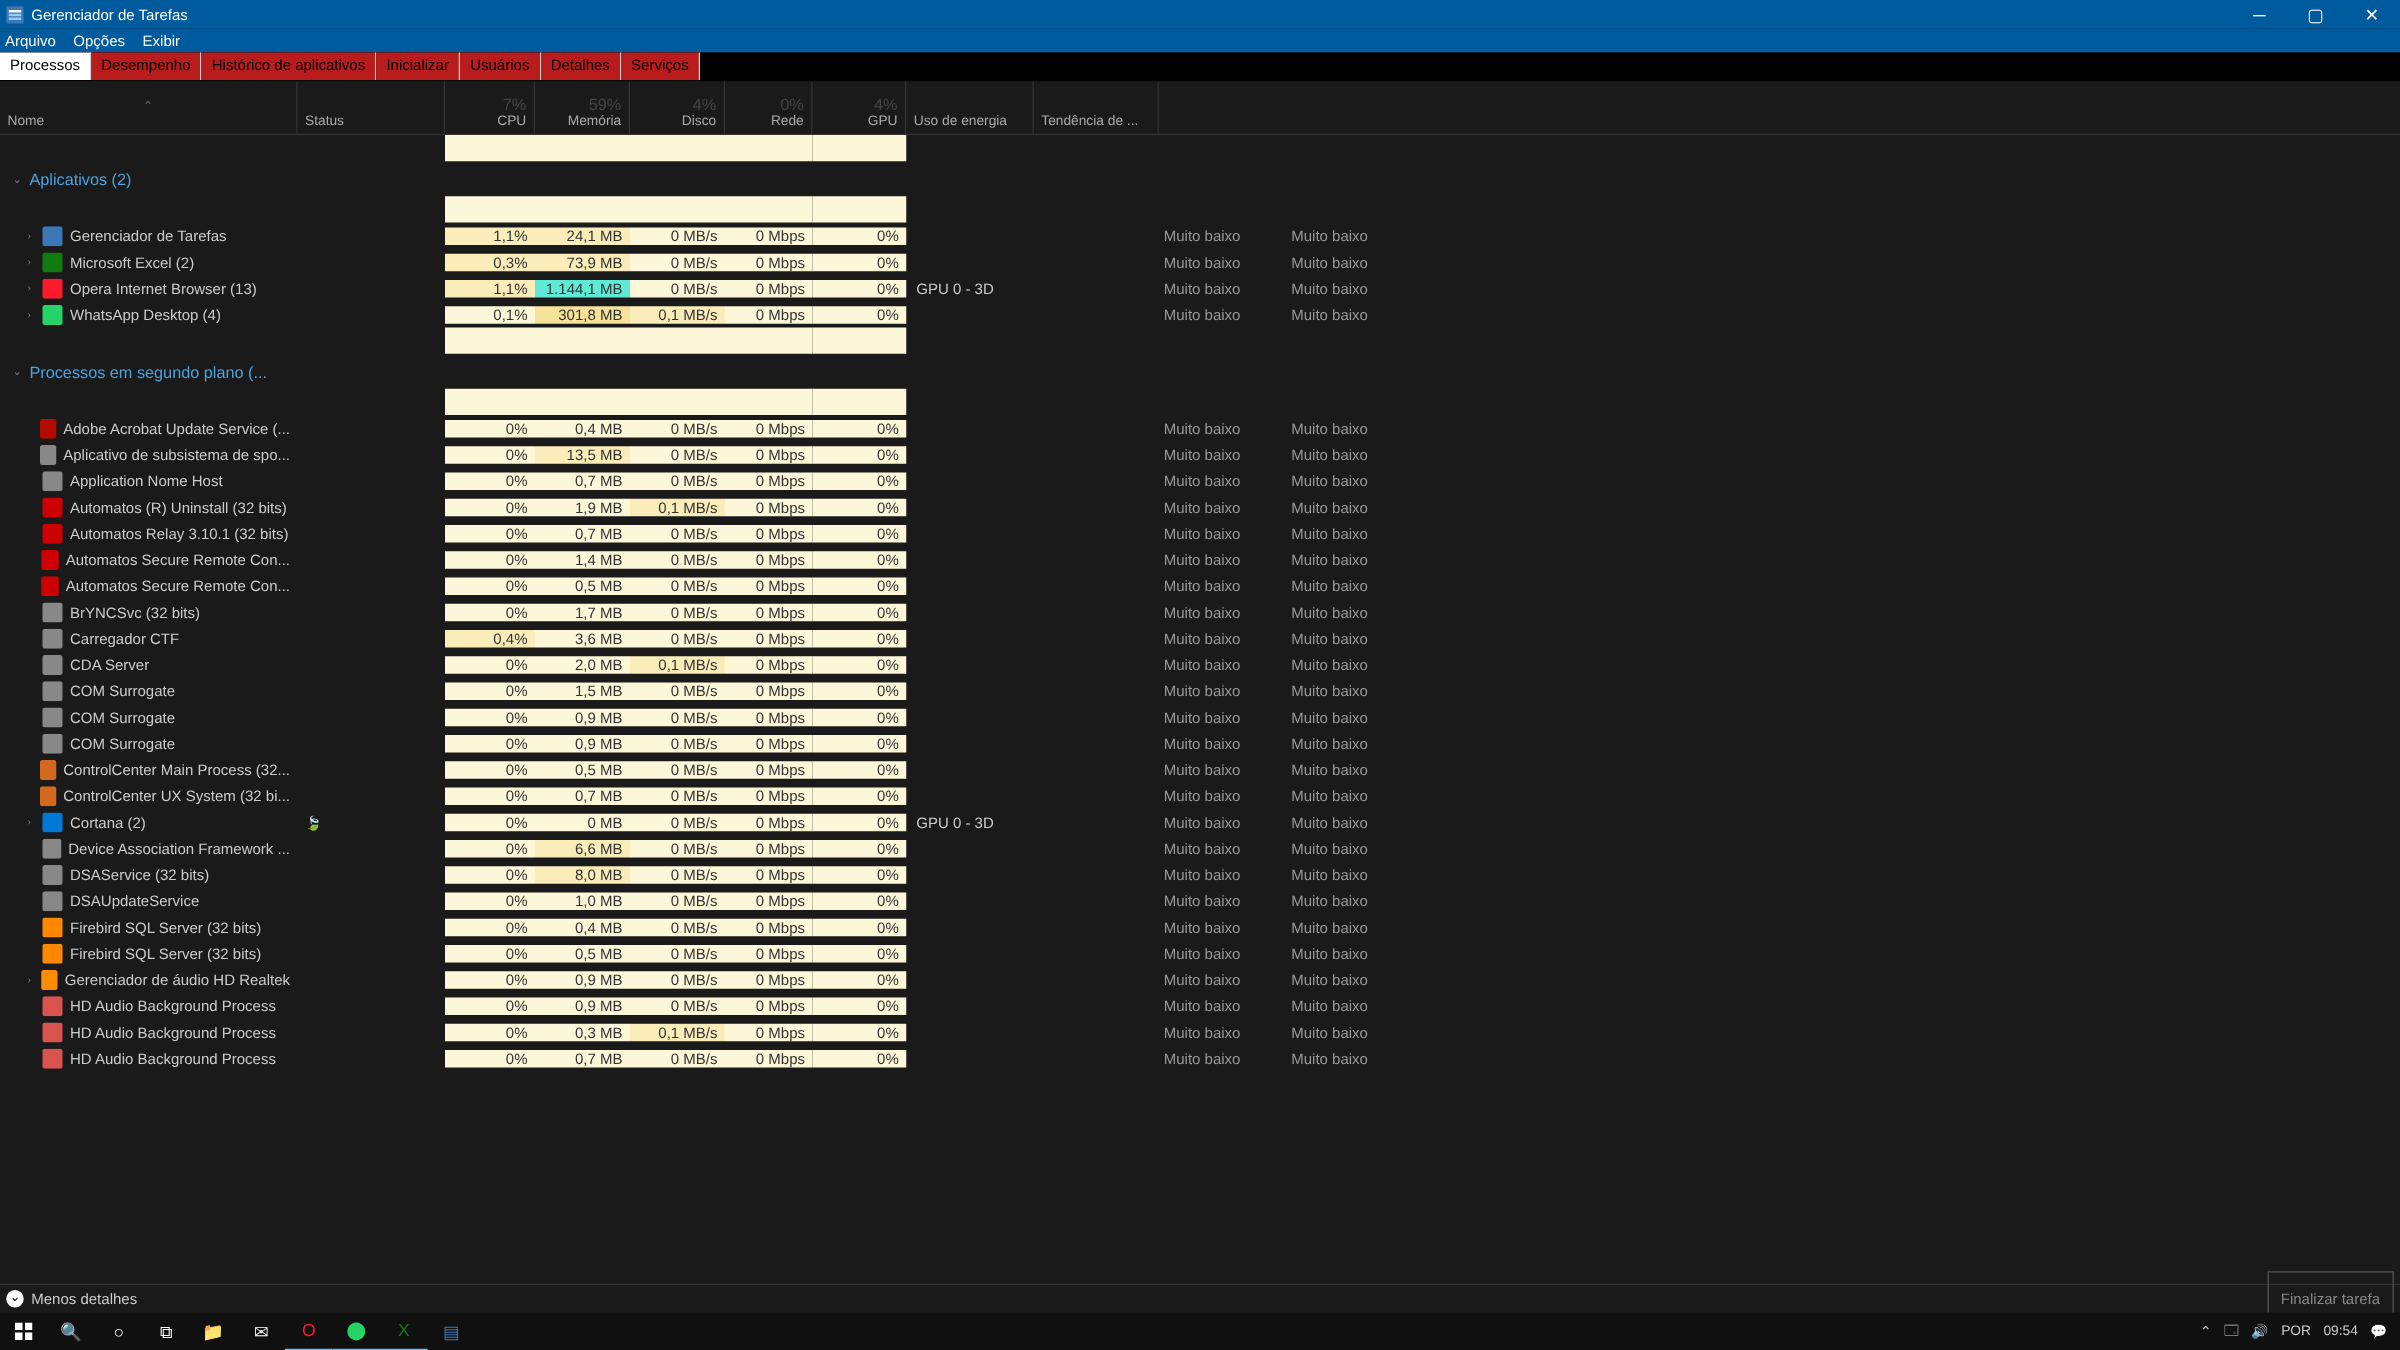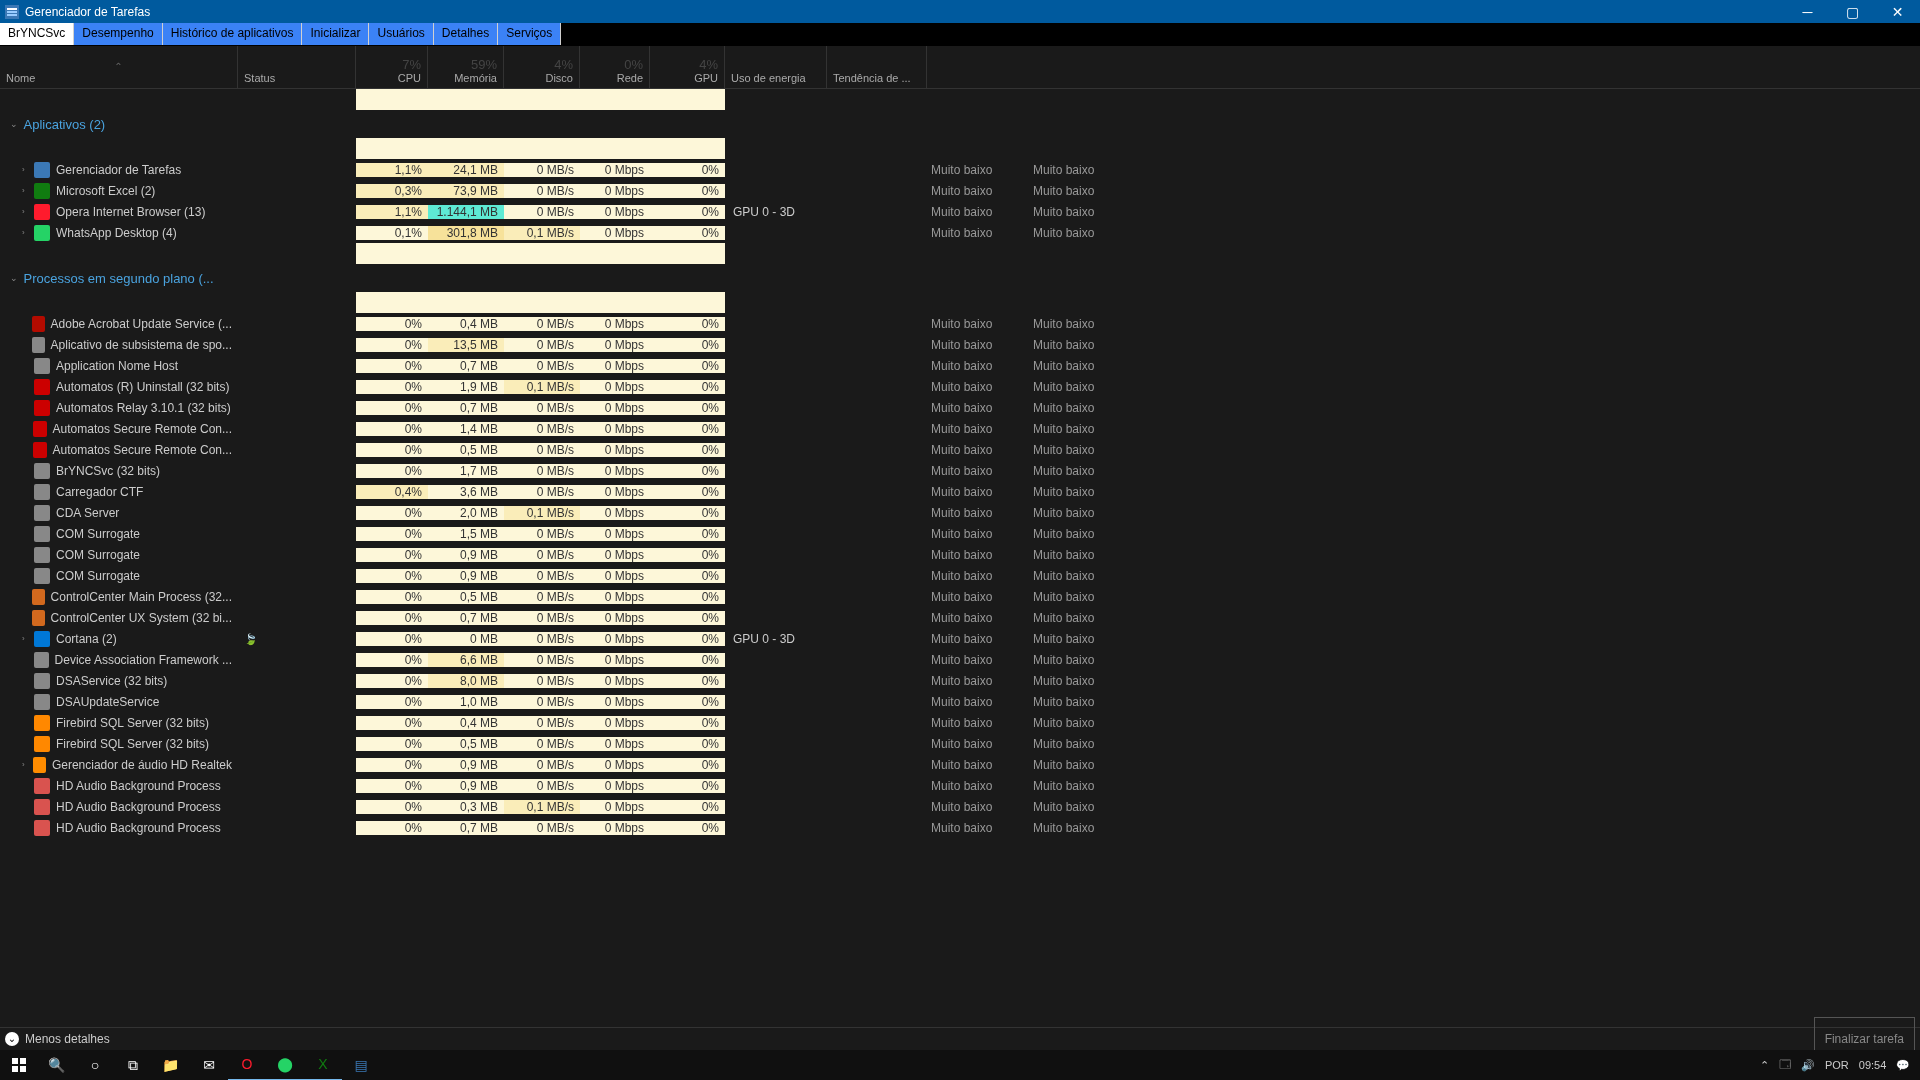--- a/index.html
+++ b/index.html
@@ -7,21 +7,21 @@
 
 .titlebar{height:23px;background:#005a9e;display:flex;align-items:center;padding-left:5px;color:#fff;font-size:12px}
 .titlebar .ticon{width:14px;height:14px;margin-right:6px;display:inline-block}
 .titlebar .sp{flex:1}
 .winbtn{width:45px;height:22px;text-align:center;line-height:22px;font-size:14px;color:#fff}
 
 .menubar{height:19px;background:#005a9e;display:flex;align-items:center;padding-left:4px;color:#fff;font-size:12px}
 .menubar span{margin-right:14px}
 
 .tabbar{height:22px;background:#000;display:flex;border-bottom:1px solid #000}
-.tab{padding:3px 8px;font-size:12px;color:#000;background:#3b82f6;border-right:1px solid #d0d0d0}
+.tab{padding:3px 8px;font-size:12px;color:#000;background:#b91c1c;border-right:1px solid #d0d0d0}
 .tab.active{background:#fff}
 
 .grid{flex:1;overflow:hidden;display:flex;flex-direction:column;background:#1a1a1a}
 .hdrrow{height:42px;display:flex;border-bottom:1px solid #333;font-size:11px;color:#aaa}
 .hdrcell{border-right:1px solid #333;box-sizing:border-box;display:flex;flex-direction:column;justify-content:flex-end;padding:4px 6px}
 .hdrcell .pct{color:#444;font-size:13px;text-align:right}
 .hdrcell .lab{text-align:left}
 .hdrcell.r .lab{text-align:right}
 .c-name{width:238px}
 .c-status{width:118px}
@@ -80,23 +80,28 @@
           <rect x="2" y="9" width="10" height="2" fill="#9cf"></rect>
         </svg>
     </span>
     <span>Gerenciador de Tarefas</span>
     <span class="sp"></span>
     <div class="winbtn">─</div>
     <div class="winbtn">▢</div>
     <div class="winbtn">✕</div>
   </div>
 
+  <div class="menubar">
+    <span>Arquivo</span>
+    <span>Opções</span>
+    <span>Exibir</span>
+  </div>
 
   <div class="tabbar">
-    <div class="tab active">BrYNCSvc</div>
+    <div class="tab active">Processos</div>
     <div class="tab">Desempenho</div>
     <div class="tab">Histórico de aplicativos</div>
     <div class="tab">Inicializar</div>
     <div class="tab">Usuários</div>
     <div class="tab">Detalhes</div>
     <div class="tab">Serviços</div>
   </div>
 
   <div class="grid">
 

